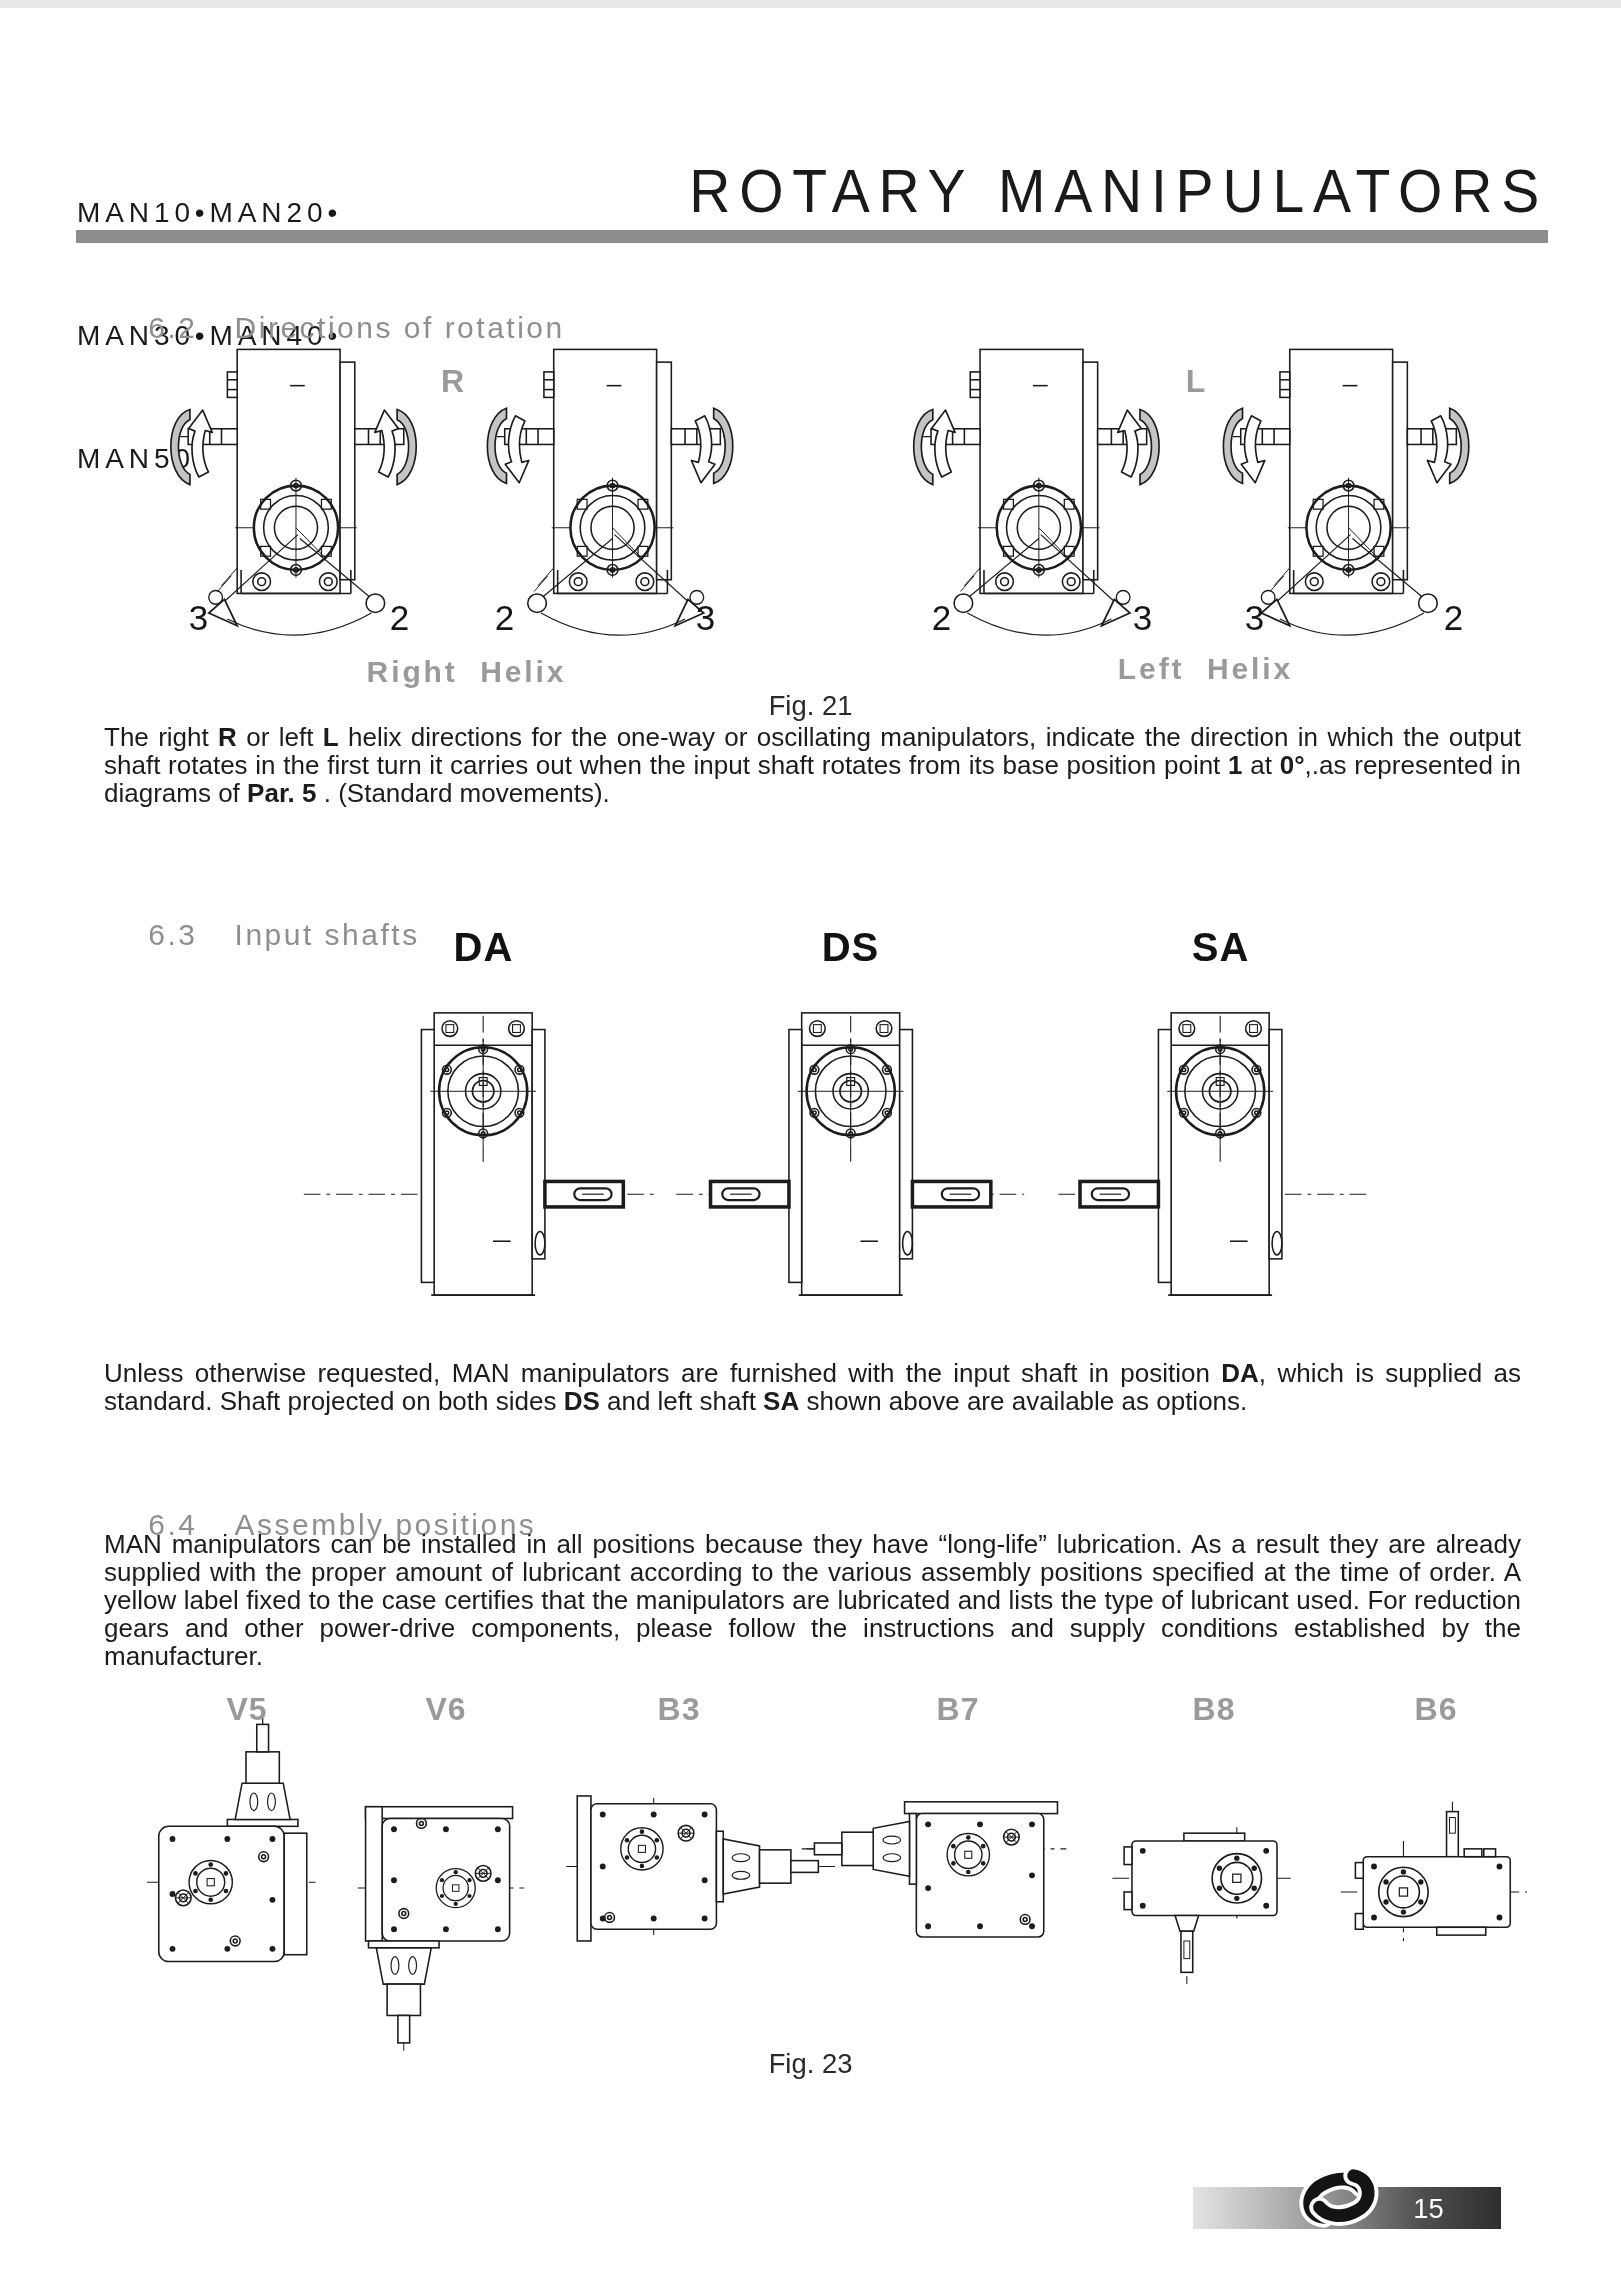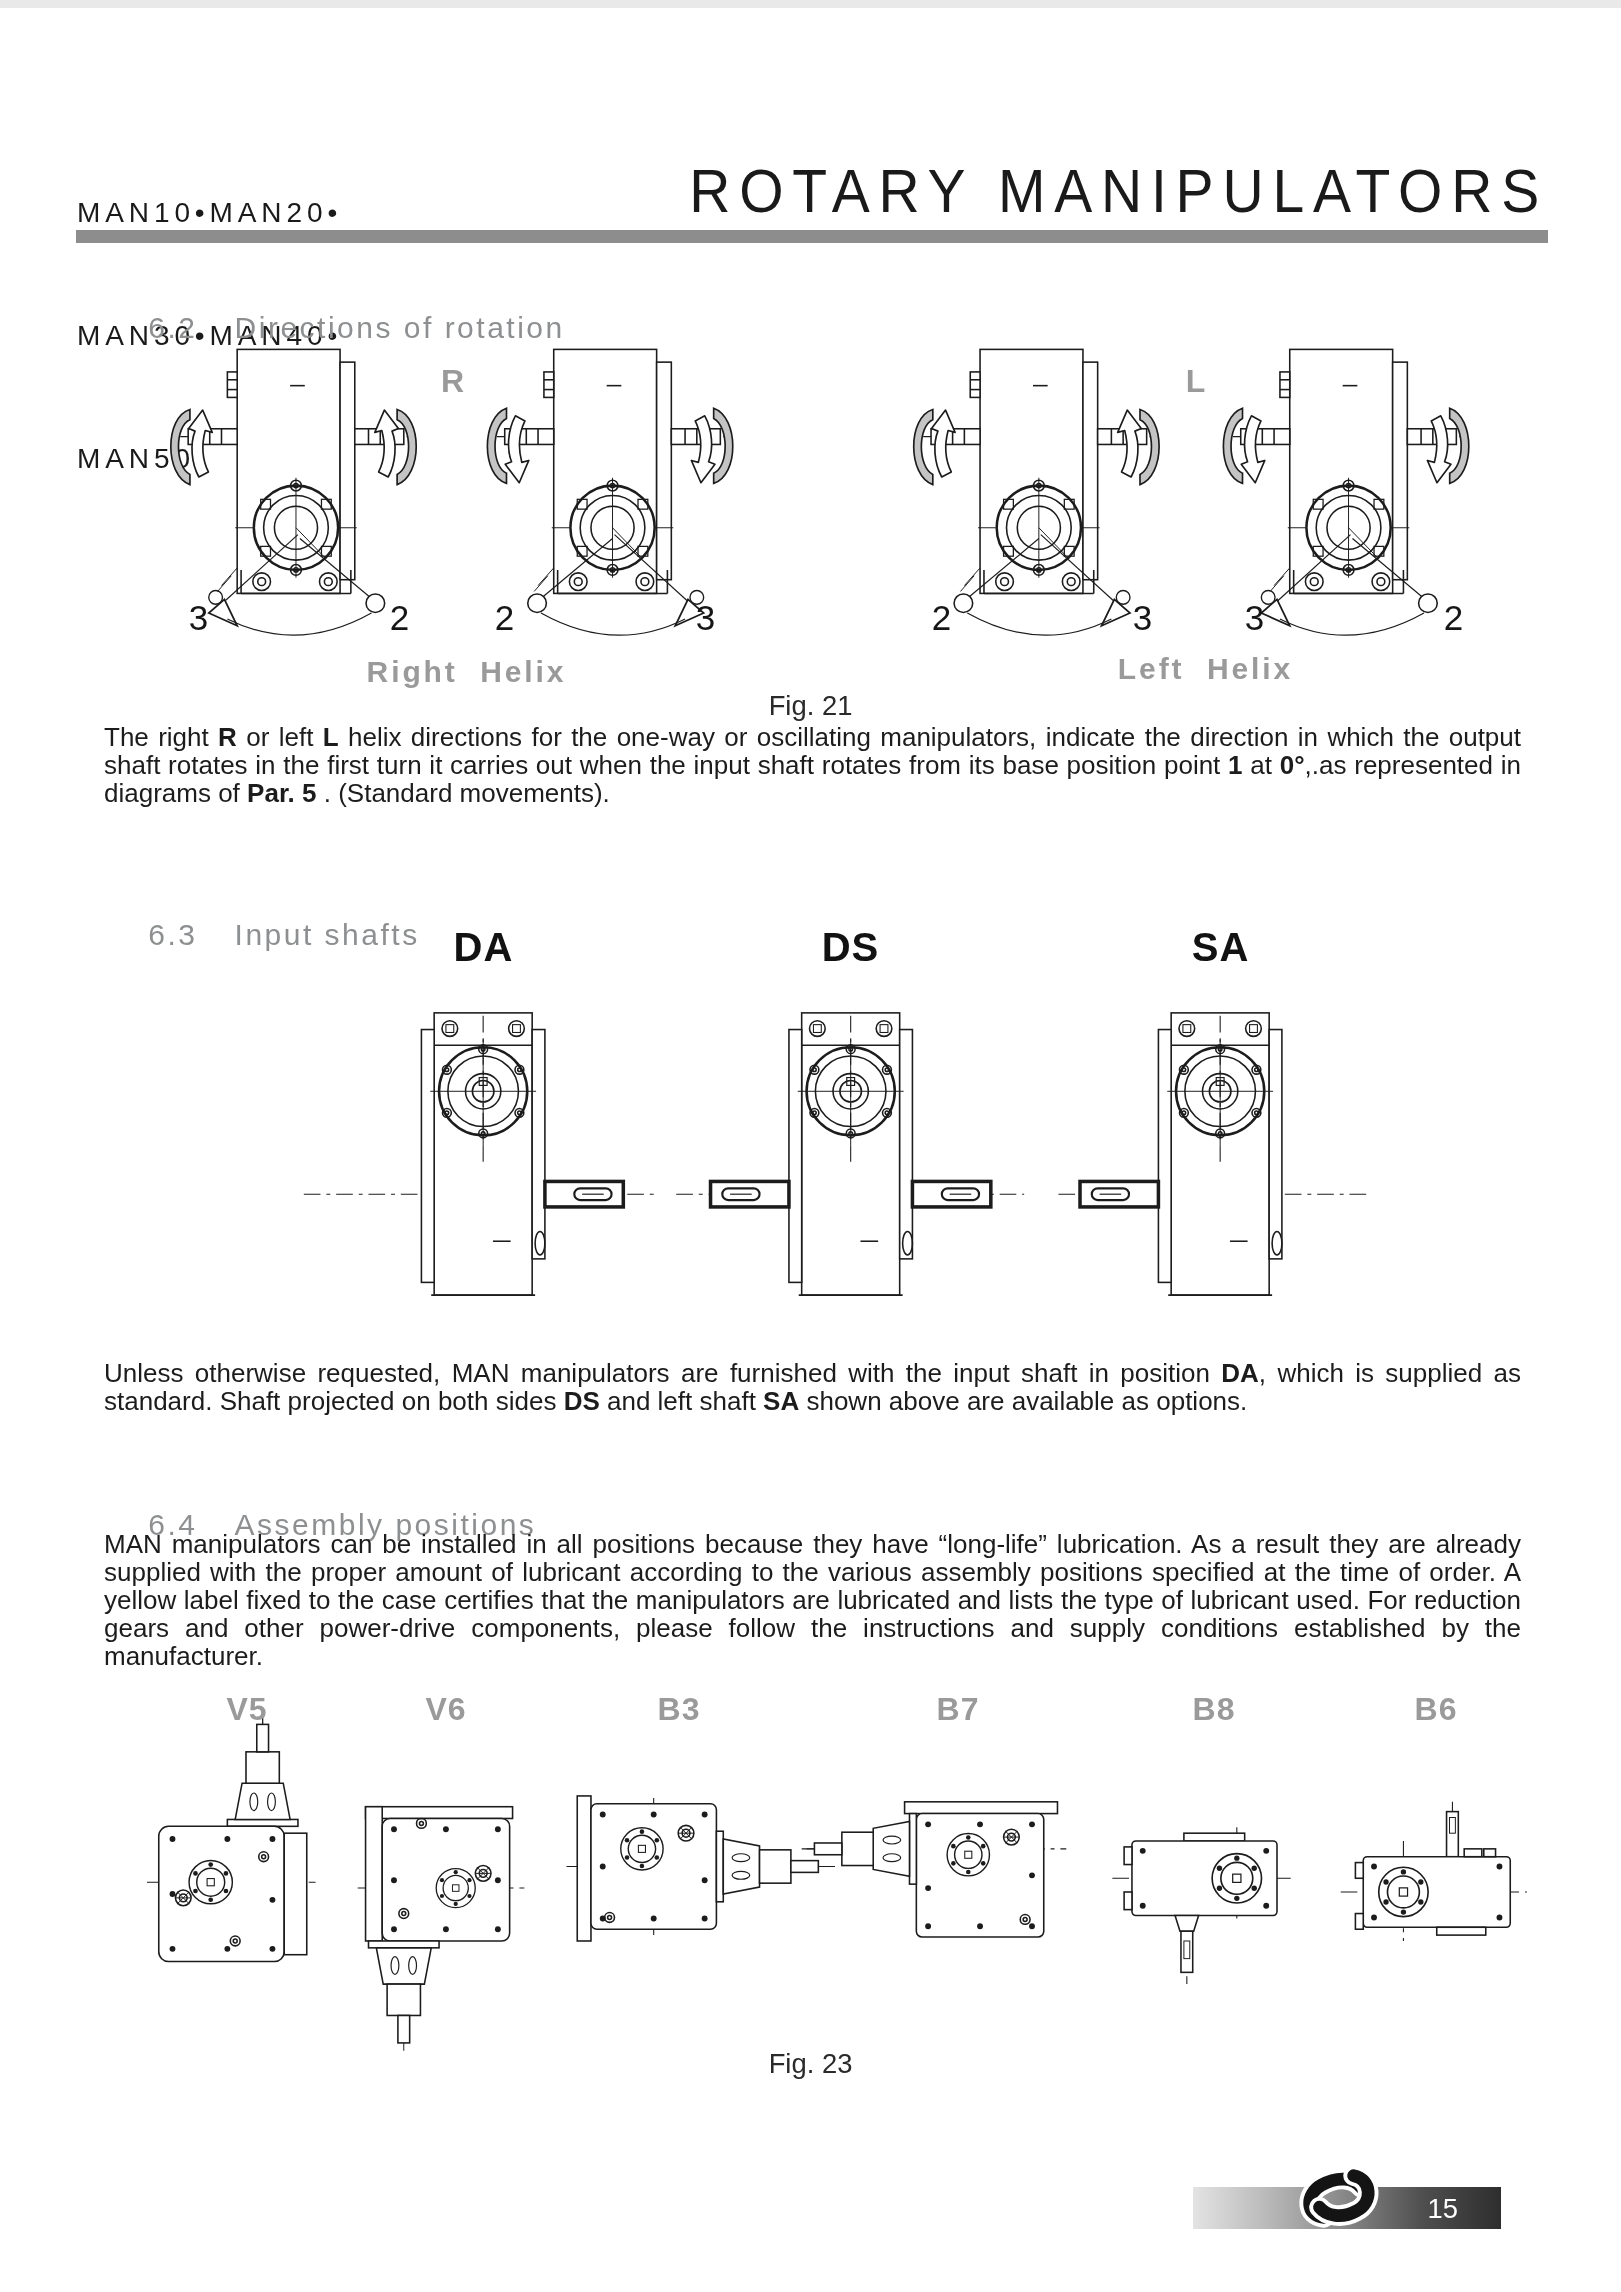--- a/index.html
+++ b/index.html
@@ -33,21 +33,21 @@
     text-align:justify;color:#1c1c1c;}
   .para p{margin:0;}
   .para b{font-weight:700;}
   
   .drawings{position:absolute;left:0;top:0;}
   .axis{stroke-dasharray:17 6 4 6;stroke-width:1.1;}
   .dot{fill:#1c1c1c;stroke:none;}
   
   .footer-bar{position:absolute;left:1193px;top:2179px;width:308px;height:42px;
     background:linear-gradient(to right,#e3e3e3 0%,#bdbdbd 22%,#8a8a8a 48%,#4e4e4e 75%,#2e2e2e 100%);}
-  .page-number{position:absolute;left:1399px;top:2185px;width:59px;text-align:right;
+  .page-number{position:absolute;left:1399px;top:2185px;width:59px;text-align:center;
     font-size:27.4px;color:#ffffff;}
   .logo{position:absolute;left:1292px;top:2156px;}
 </style>
 </head>
 <body>
 
 <div class="page">
 
   <div class="brand">
     <div>MAN10•MAN20•</div>

